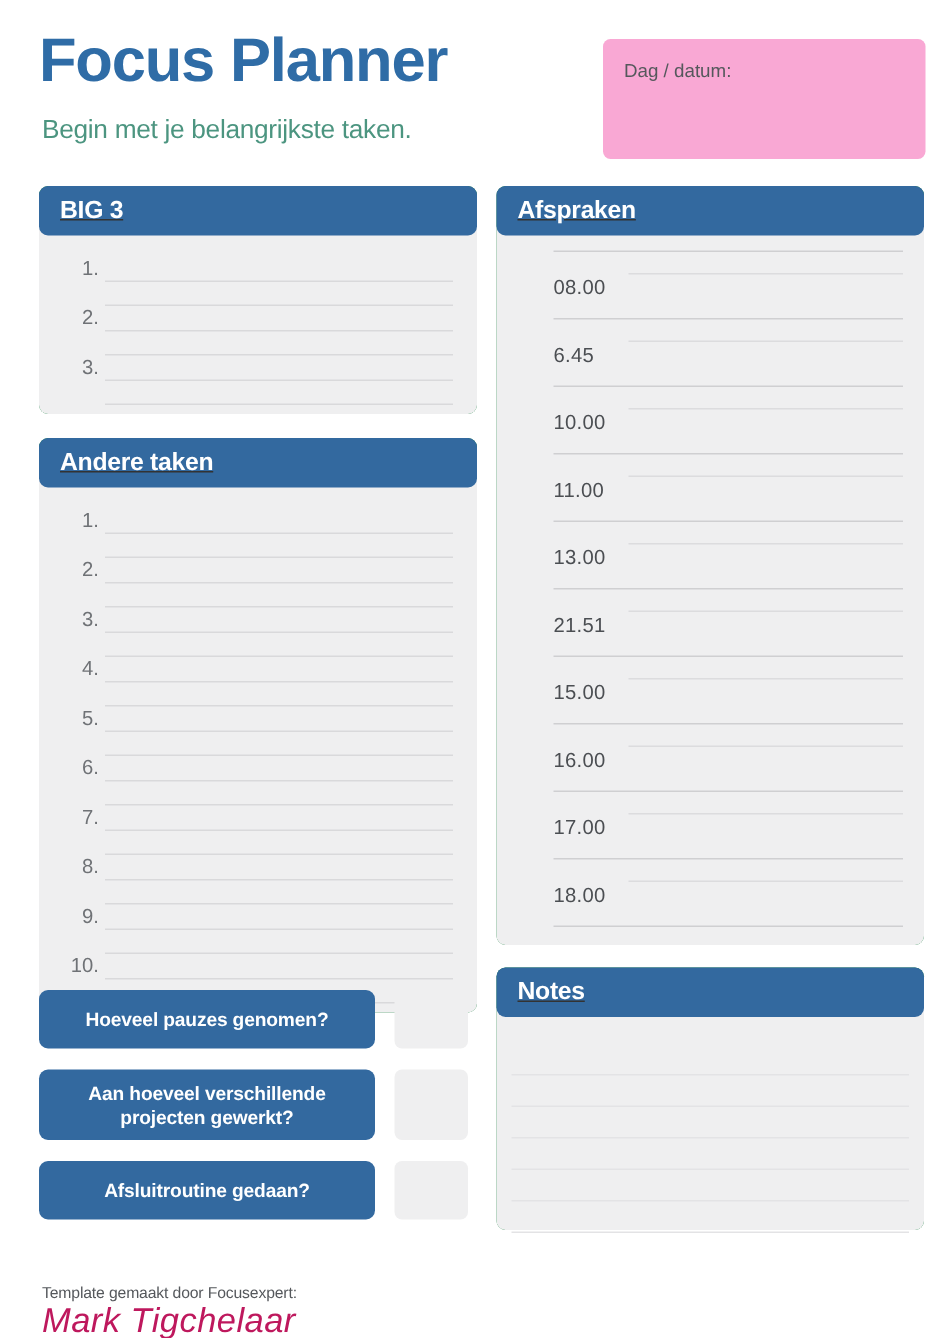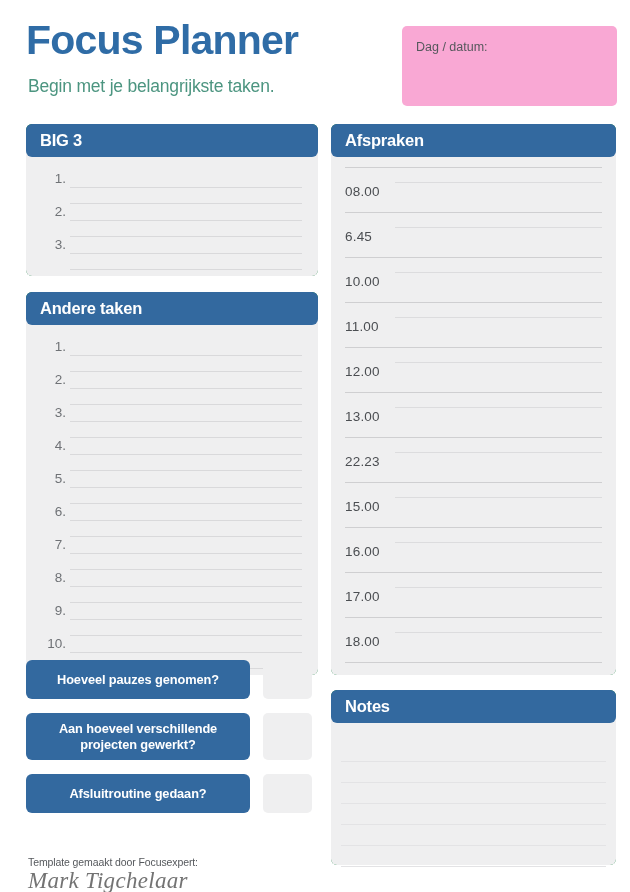--- a/index.html
+++ b/index.html
@@ -86,20 +86,21 @@
     top: 124px;
     width: 285px;
   }
 
   
   .card {
     position: relative;
     background: #15803d;
     border-radius: 6px;
     margin-bottom: 0;
+    text-decoration: underline;
   }
 
   .card-head {
     position: relative;
     background: #33699f;
     border-radius: 6px;
     height: 33px;
     display: flex;
     align-items: center;
     padding-left: 14px;
@@ -158,20 +159,21 @@
     right: 4px;
     top: 36px;
     height: 1px;
     background: #d9d9db;
   }
 
   
   .schedule {
     position: relative;
     padding: 10px 12px 12px 12px;
+    margin-left: 24px;
   }
 
   .sch-sep {
     position: relative;
     height: 1px;
     background: #cfcfd1;
     margin: 0 2px;
   }
 
   .schrow {
@@ -276,24 +278,24 @@
   }
 
   .footer-label {
     font-size: 10.5px;
     color: #55585c;
     letter-spacing: -0.1px;
   }
 
   .signature {
     margin-top: 1px;
-    font-family: Liberation Serif, serif;
+    font-family: Liberation Sans, sans-serif;
     font-style: italic;
     font-size: 23px;
-    color: #737373;
+    color: #be185d;
     letter-spacing: 0.3px;
     line-height: 1;
   }
 </style>
 </head>
 <body>
 
 <div class="page">
 
   <div class="header">
@@ -433,31 +435,26 @@
               <span class="time">10.00</span>
               <span class="rule-a"></span>
               <span class="rule-b"></span>
             </div>
             <div class="schrow">
               <span class="time">11.00</span>
               <span class="rule-a"></span>
               <span class="rule-b"></span>
             </div>
             <div class="schrow">
-              <span class="time">12.00</span>
-              <span class="rule-a"></span>
-              <span class="rule-b"></span>
-            </div>
-            <div class="schrow">
               <span class="time">13.00</span>
               <span class="rule-a"></span>
               <span class="rule-b"></span>
             </div>
             <div class="schrow">
-              <span class="time">22.23</span>
+              <span class="time">21.51</span>
               <span class="rule-a"></span>
               <span class="rule-b"></span>
             </div>
             <div class="schrow">
               <span class="time">15.00</span>
               <span class="rule-a"></span>
               <span class="rule-b"></span>
             </div>
             <div class="schrow">
               <span class="time">16.00</span>

